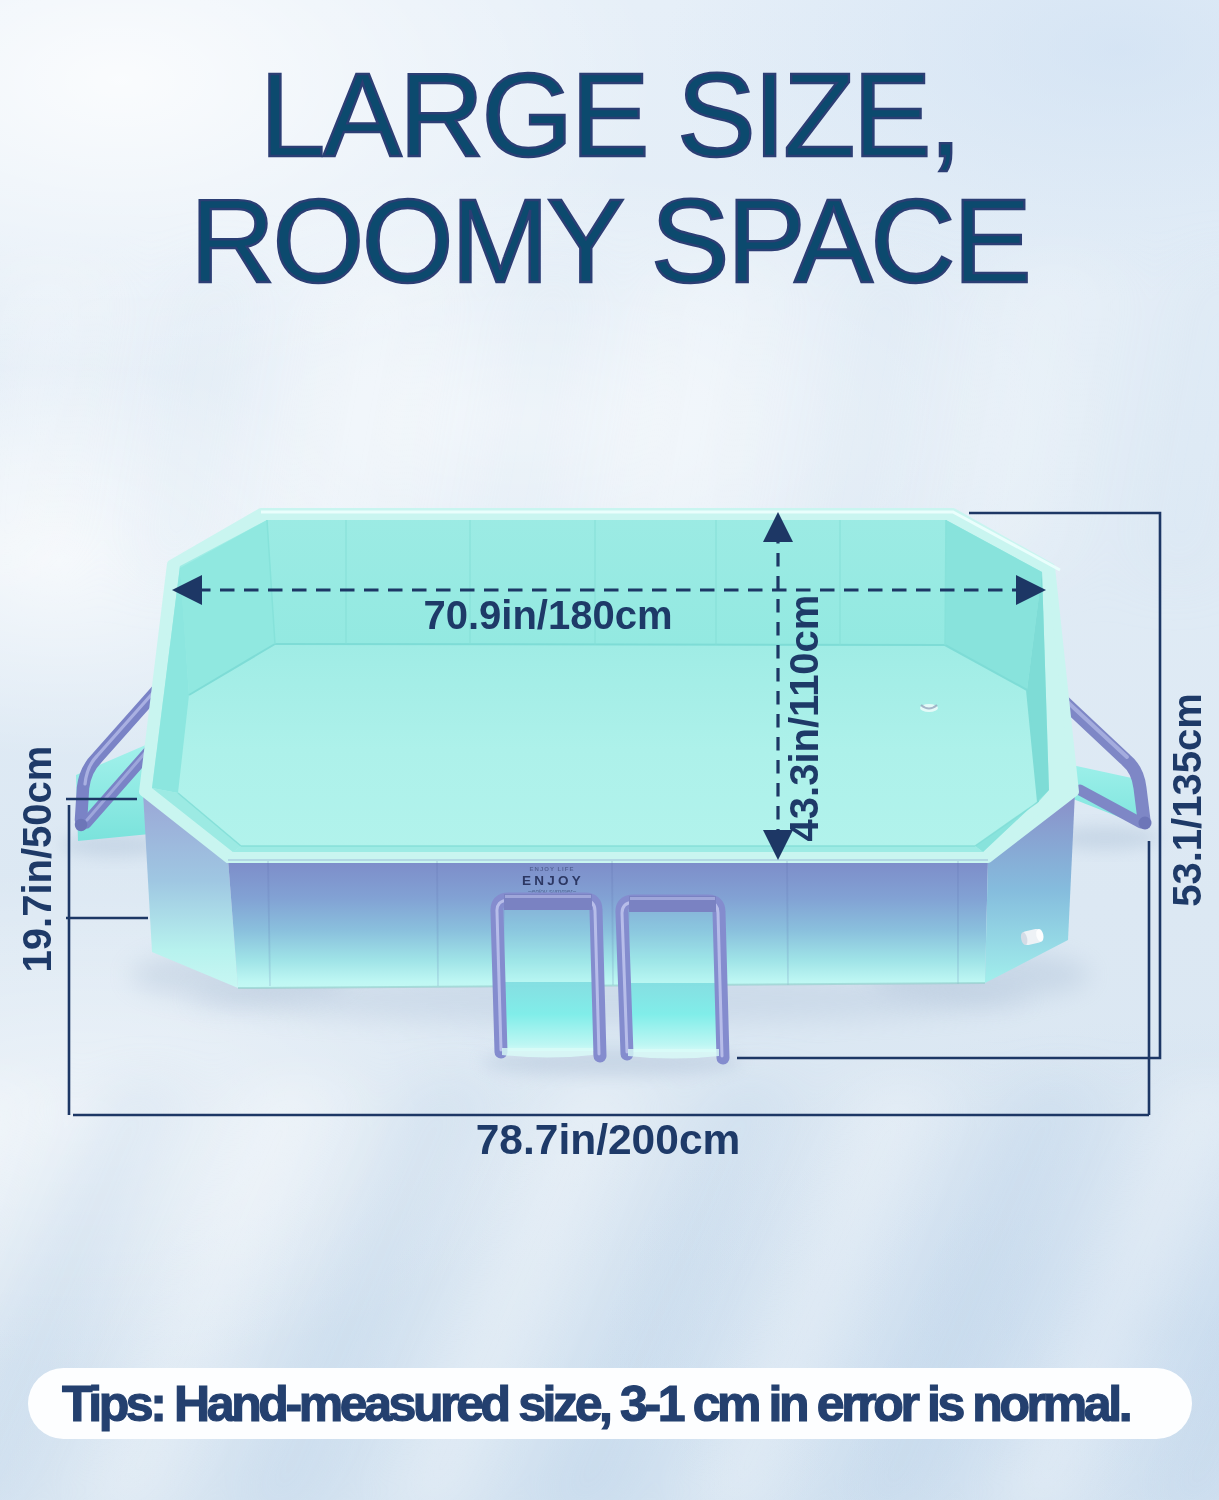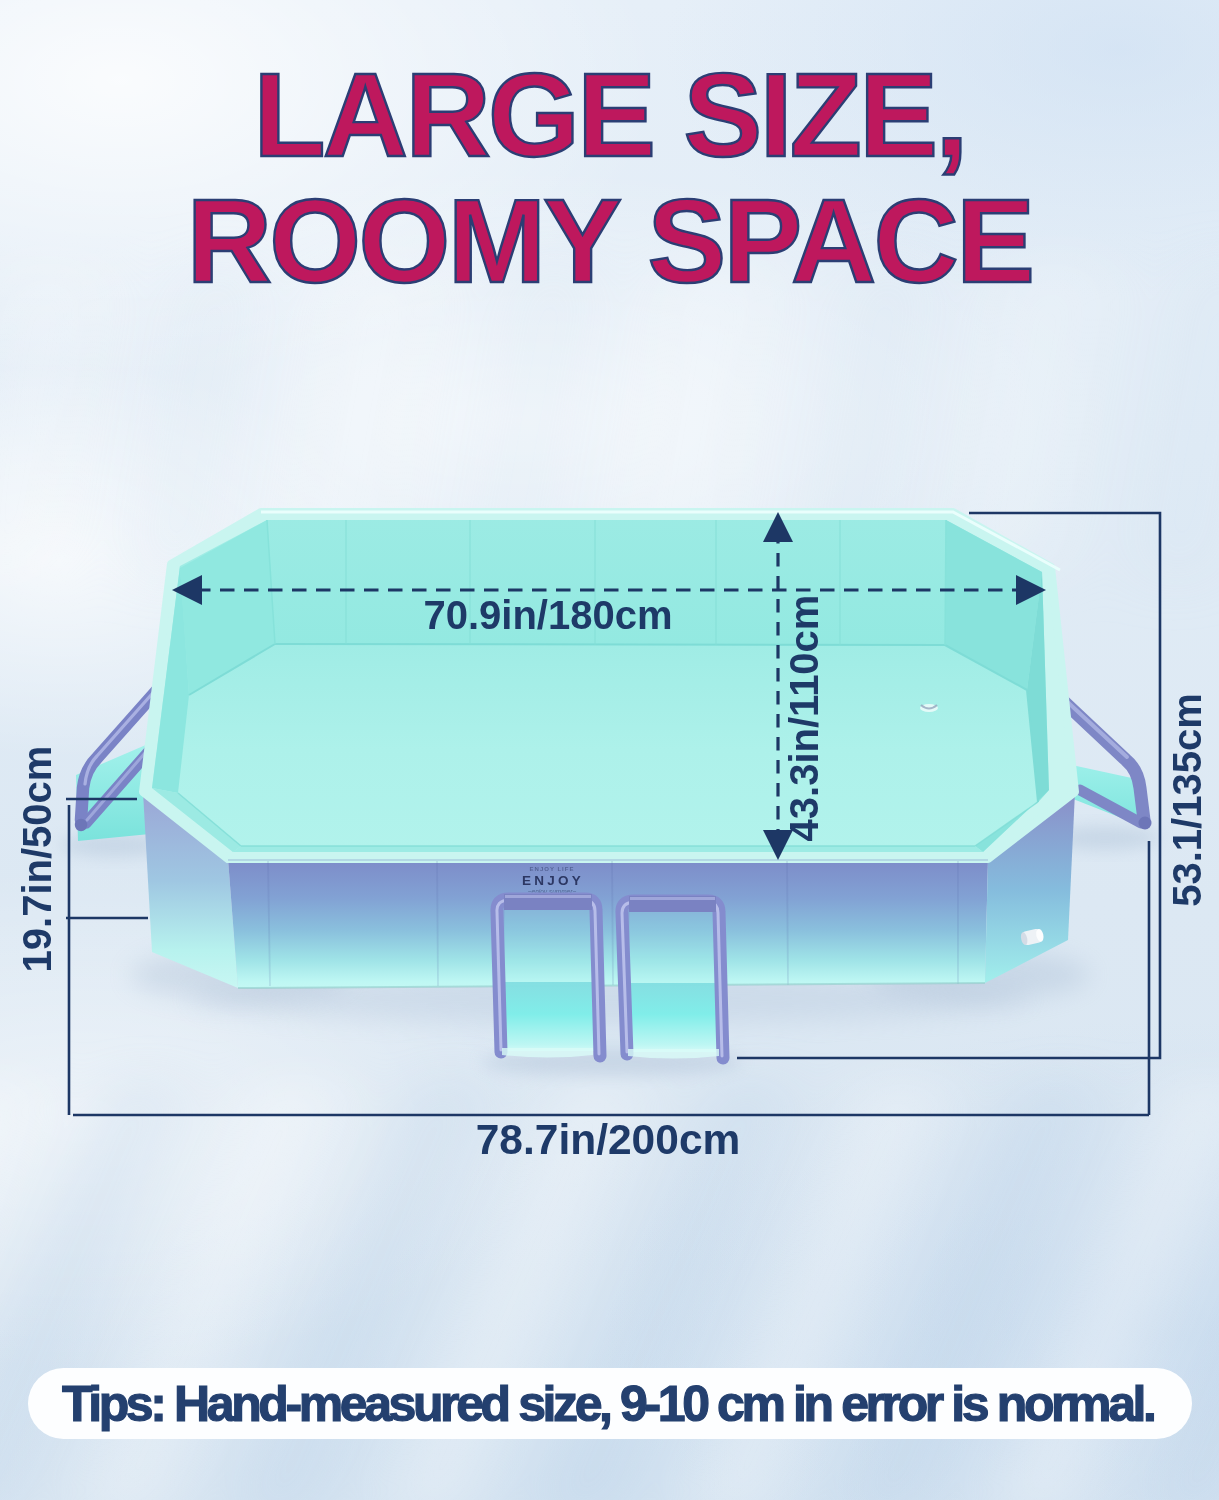--- a/index.html
+++ b/index.html
@@ -18,21 +18,21 @@
  background:repeating-linear-gradient(113deg,
    rgba(255,255,255,0) 0px, rgba(255,255,255,.34) 70px, rgba(255,255,255,0) 150px,
    rgba(176,202,229,.22) 210px, rgba(255,255,255,0) 280px);
  filter:blur(22px);}
 #streaks2{position:absolute;left:-40px;top:260px;width:1300px;height:320px;
  background:repeating-linear-gradient(100deg,
    rgba(255,255,255,0) 0px, rgba(255,255,255,.22) 90px, rgba(255,255,255,0) 190px,
    rgba(199,218,238,.16) 260px, rgba(255,255,255,0) 330px);
  filter:blur(26px);}
 .title{position:absolute;left:0;top:52px;width:1219px;text-align:center;
-  color:#be185d;font-weight:bold;font-size:118px;line-height:126px;
+  color:#0c4a6e;font-weight:normal;font-size:118px;line-height:126px;
   letter-spacing:-2.6px;-webkit-text-stroke:2.4px #2b3e74;}
 .tips{position:absolute;left:28px;top:1368px;width:1164px;height:71px;
   background:#fdfeff;border-radius:36px;}
 .tipstext{position:absolute;left:62px;top:1376px;white-space:nowrap;
   color:#24406f;font-weight:bold;font-size:50px;letter-spacing:-3.4px;-webkit-text-stroke:1.2px #24406f;
   line-height:56px;}
 </style>
 </head>
 <body>
 <div id="bg"></div>
@@ -199,13 +199,13 @@
 </g>
 <g id="dimtext" fill="#1e3a68" font-weight="bold" font-size="40" text-anchor="middle">
  <text x="548" y="629">70.9in/180cm</text>
  <text x="608" y="1154" font-size="42.5">78.7in/200cm</text>
  <text transform="translate(818,718) rotate(-90)">43.3in/110cm</text>
  <text transform="translate(1201,800) rotate(-90)">53.1/135cm</text>
  <text transform="translate(51,859) rotate(-90)">19.7in/50cm</text>
 </g>
 </svg>
 <div class="tips"></div>
-<div class="tipstext">Tips: Hand-measured size, 9-10 cm in error is normal.</div>
+<div class="tipstext">Tips: Hand-measured size, 3-1 cm in error is normal.</div>
 
 </body></html>

